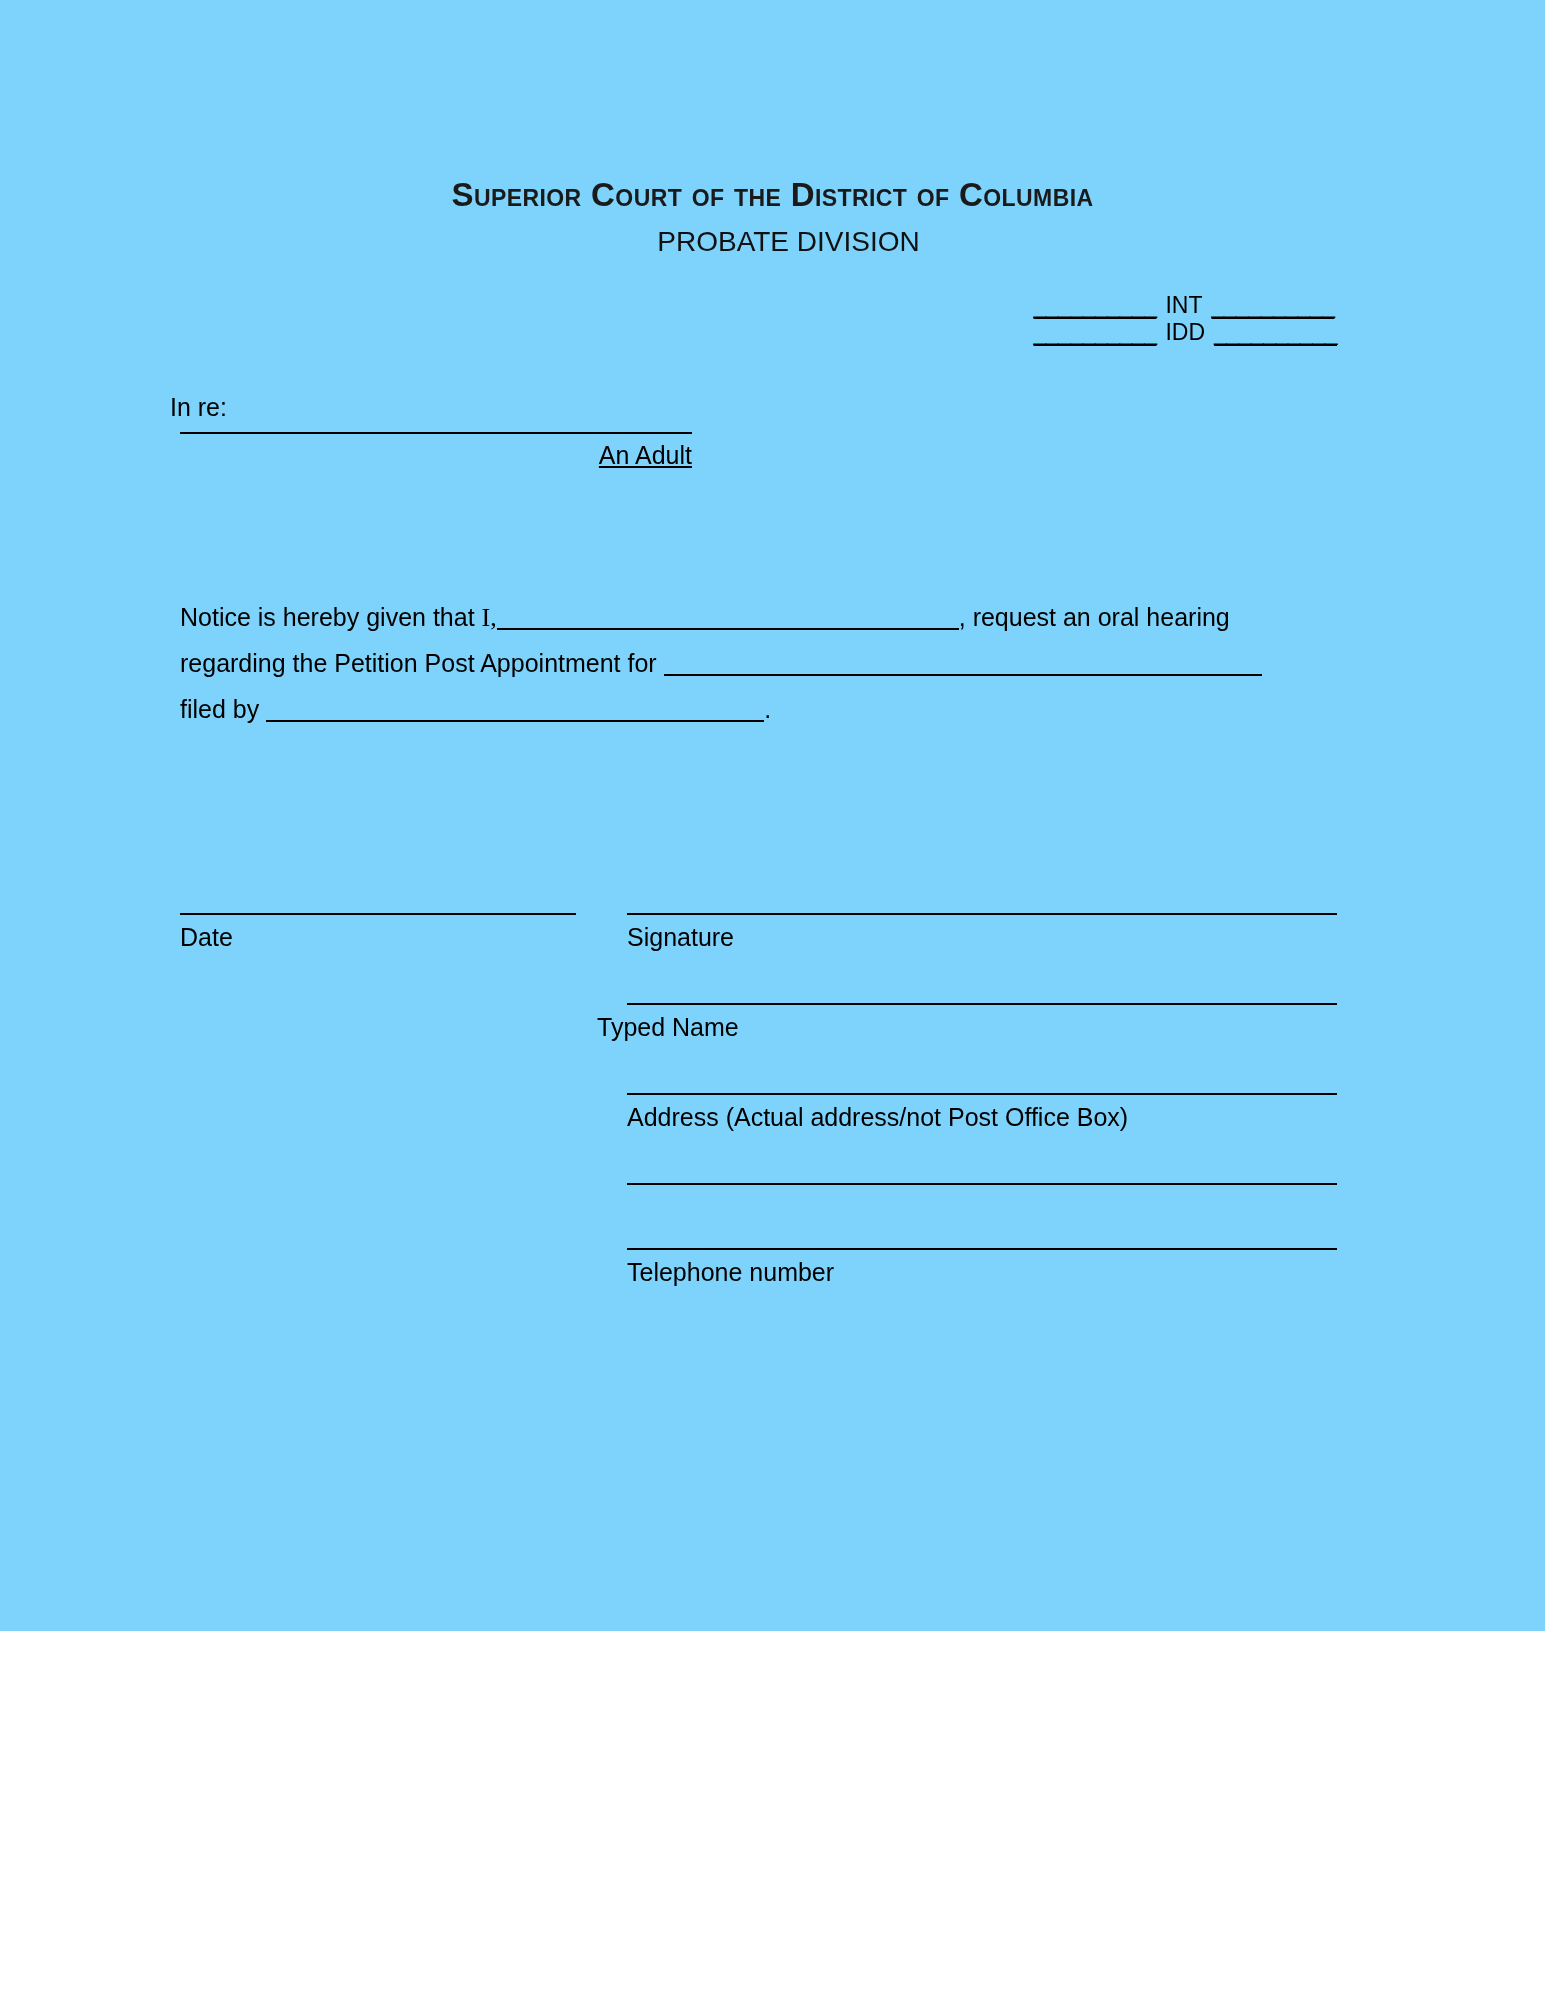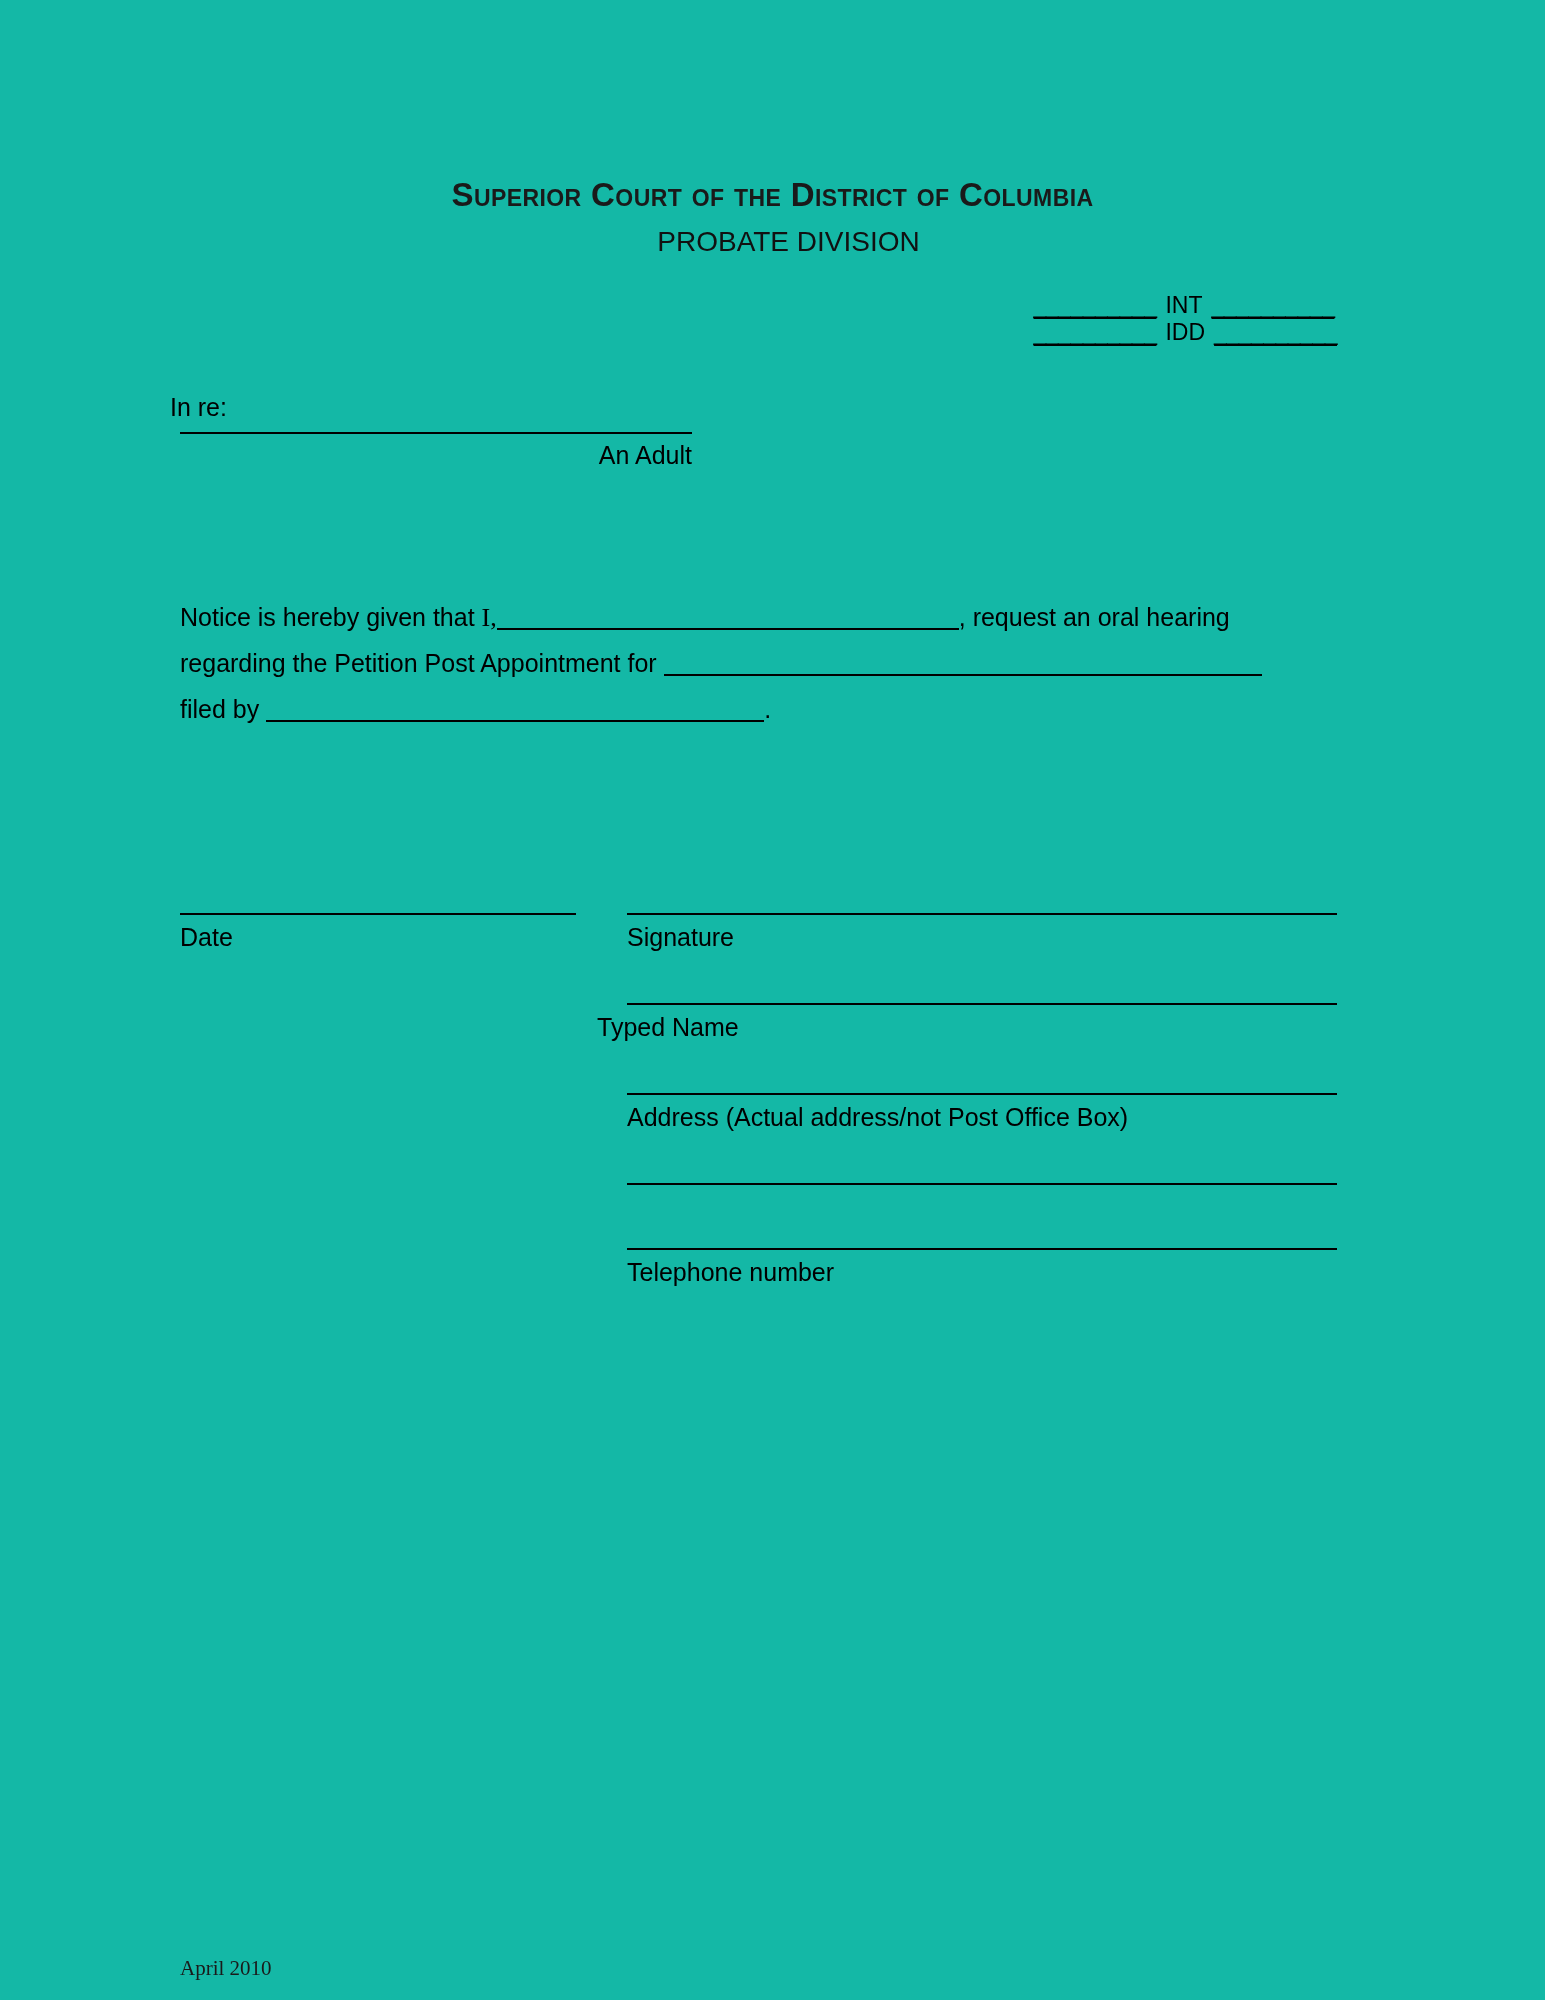--- a/index.html
+++ b/index.html
@@ -7,22 +7,22 @@
     padding: 0;
     background: #ffffff;
   }
   body {
     font-family: "Liberation Sans", sans-serif;
     color: #000000;
   }
   .page {
     position: relative;
     width: 1545px;
-    height: 2000px;
-    background: #14b8a6;
+    height: 1631px;
+    background: #7dd3fc;
     overflow: hidden;
   }
 
   
   .court-title {
     position: absolute;
     left: 0;
     top: 178px;
     width: 1545px;
     text-align: center;
@@ -90,20 +90,21 @@
     border-top: 2px solid #000;
   }
   .adult-label {
     position: absolute;
     left: 180px;
     top: 440px;
     width: 512px;
     text-align: right;
     font-size: 25px;
     line-height: 1.2;
+    text-decoration: underline;
   }
 
   
   .form-heading {
     position: absolute;
     left: 0;
     top: 513px;
     width: 1545px;
     text-align: center;
     font-size: 25px;

